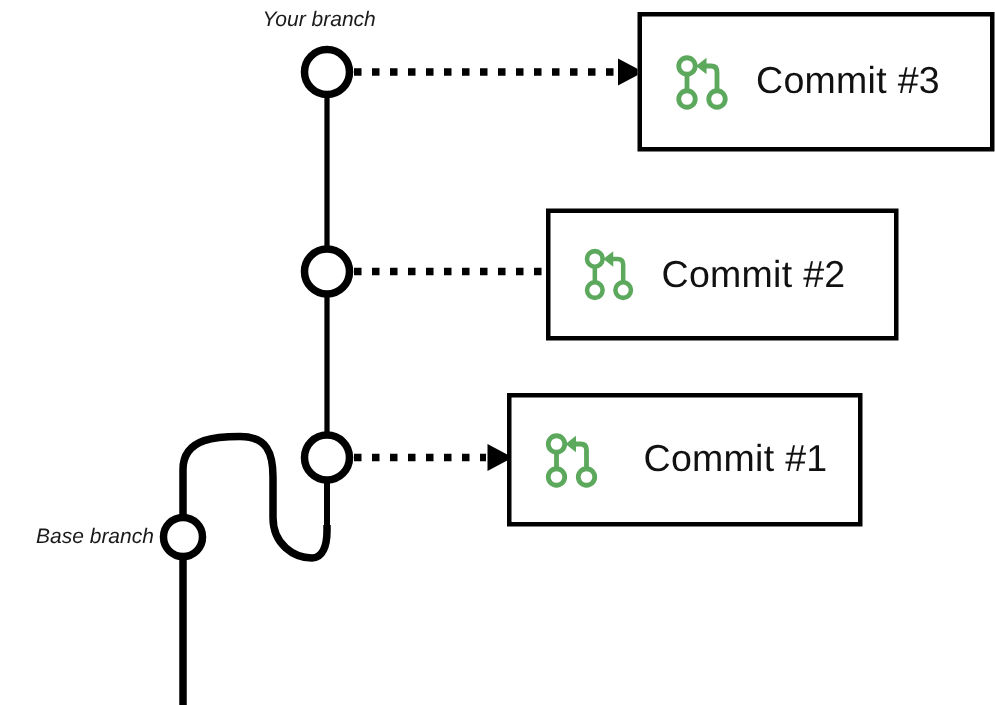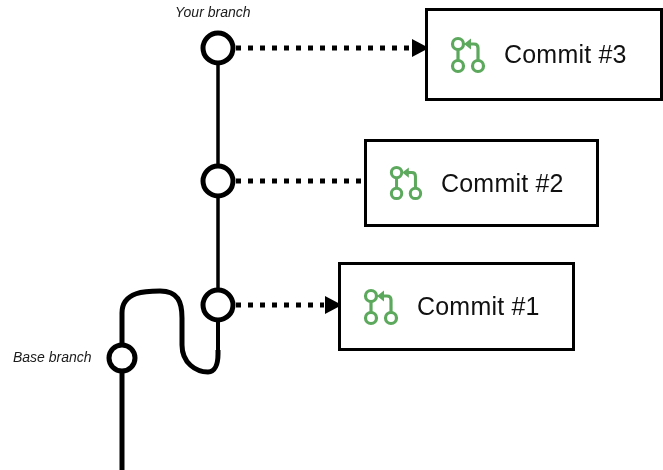--- a/index.html
+++ b/index.html
@@ -26,21 +26,21 @@
     font-size: 14px;
     color: #1a1a1a;
     white-space: nowrap;
     font-family: "Liberation Sans", sans-serif;
   }
   #label-your-branch {
     left: 175px;
     top: 4px;
   }
   #label-base-branch {
-    left: 13px;
+    left: 24px;
     top: 349px;
   }
   .commit-box {
     position: absolute;
     box-sizing: border-box;
     background: #ffffff;
     border: 3px solid #000000;
     display: flex;
     align-items: center;
   }
@@ -53,21 +53,21 @@
     flex: 0 0 auto;
     margin-left: 18px;
     font-size: 25px;
     color: #111111;
     letter-spacing: 0.2px;
     font-family: "Liberation Sans", sans-serif;
     white-space: nowrap;
   }
   #box-3 { left: 425px; top: 8px;   width: 238px; height: 93px; }
   #box-2 { left: 364px; top: 139px; width: 235px; height: 88px; }
-  #box-1 { left: 338px; top: 262px; width: 237px; height: 89px; }
+  #box-1 { left: 338px; top: 262px; width: 237px; height: 89px; gap: 12px; }
 </style>
 </head>
 <body>
 
 <svg id="canvas" viewBox="0 0 663 470" xmlns="http://www.w3.org/2000/svg">
 
   <line x1="218" y1="48" x2="218" y2="181" stroke="#000000" stroke-width="3.5"></line>
   <line x1="218" y1="181" x2="218" y2="305" stroke="#000000" stroke-width="3.5"></line>
   <line x1="218" y1="305" x2="218" y2="350" stroke="#000000" stroke-width="4"></line>
 

